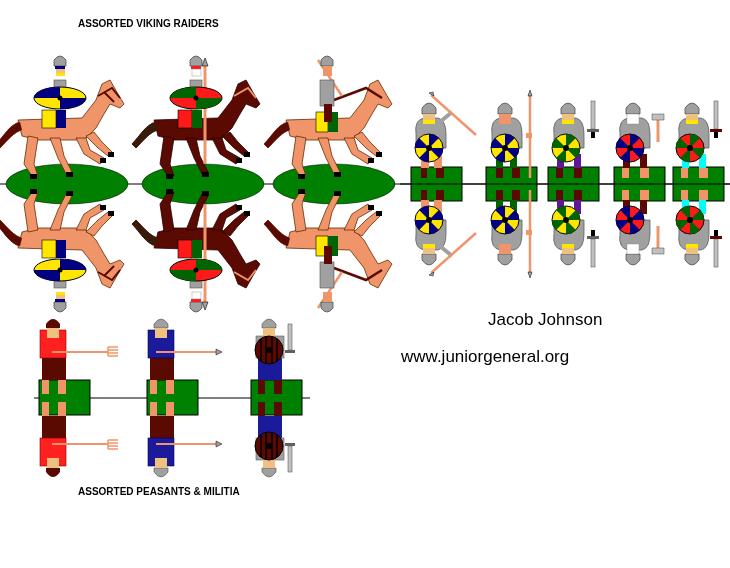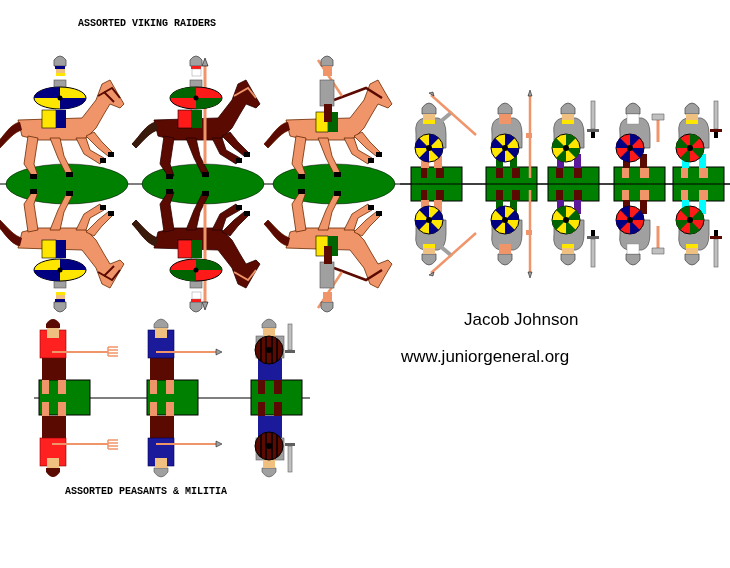--- a/index.html
+++ b/index.html
@@ -1,27 +1,27 @@
 <!DOCTYPE html>
 <html><head>
 <meta charset="utf-8">
 <style>
   html, body { margin:0; padding:0; background:#ffffff; }
   body { width:730px; height:568px; position:relative; overflow:hidden; font-family:"DejaVu Sans", sans-serif; }
-  .caption { position:absolute; font-family:Liberation Mono, monospace; font-weight:bold; font-size:10px; color:#000; letter-spacing:0px; white-space:nowrap;text-align:right; }
+  .caption { position:absolute; font-family:Liberation Sans, sans-serif; font-weight:bold; font-size:10px; color:#000; letter-spacing:0px; white-space:nowrap;text-align:right; }
   .credit { position:absolute; font-family:"Liberation Sans", sans-serif; font-size:17px; color:#000; white-space:nowrap; text-align:right; line-height:20px; }
   svg { position:absolute; left:0; top:0; }
 </style>
 </head>
 <body>
 
 <div class="caption" style="left:78px; top:18px;">ASSORTED VIKING RAIDERS</div>
-<div class="caption" style="left:65px; top:486px;">ASSORTED PEASANTS &amp; MILITIA</div>
-
-<div class="credit" style="left:464px; top:310px;text-align:right;">Jacob Johnson</div>
+<div class="caption" style="left:78px; top:486px;">ASSORTED PEASANTS &amp; MILITIA</div>
+
+<div class="credit" style="left:488px; top:310px;text-align:right;">Jacob Johnson</div>
 <div class="credit" style="left:401px; top:347px;">www.juniorgeneral.org</div>
 
 <svg width="730" height="568" viewBox="0 0 730 568">
   <defs>
 
     <g id="horse-body">
 
       <path d="M-42,-62 C-52,-60 -58,-48 -66,-40 L-62,-36 C-54,-44 -48,-52 -40,-54 Z"></path>
 
       <path d="M-44,-64 L20,-66 L34,-84 L40,-100 L48,-104 L56,-90 L62,-80 L58,-76 L48,-80 L42,-70 L34,-56 L24,-46 L16,-44 L-24,-44 L-40,-48 Z"></path>

